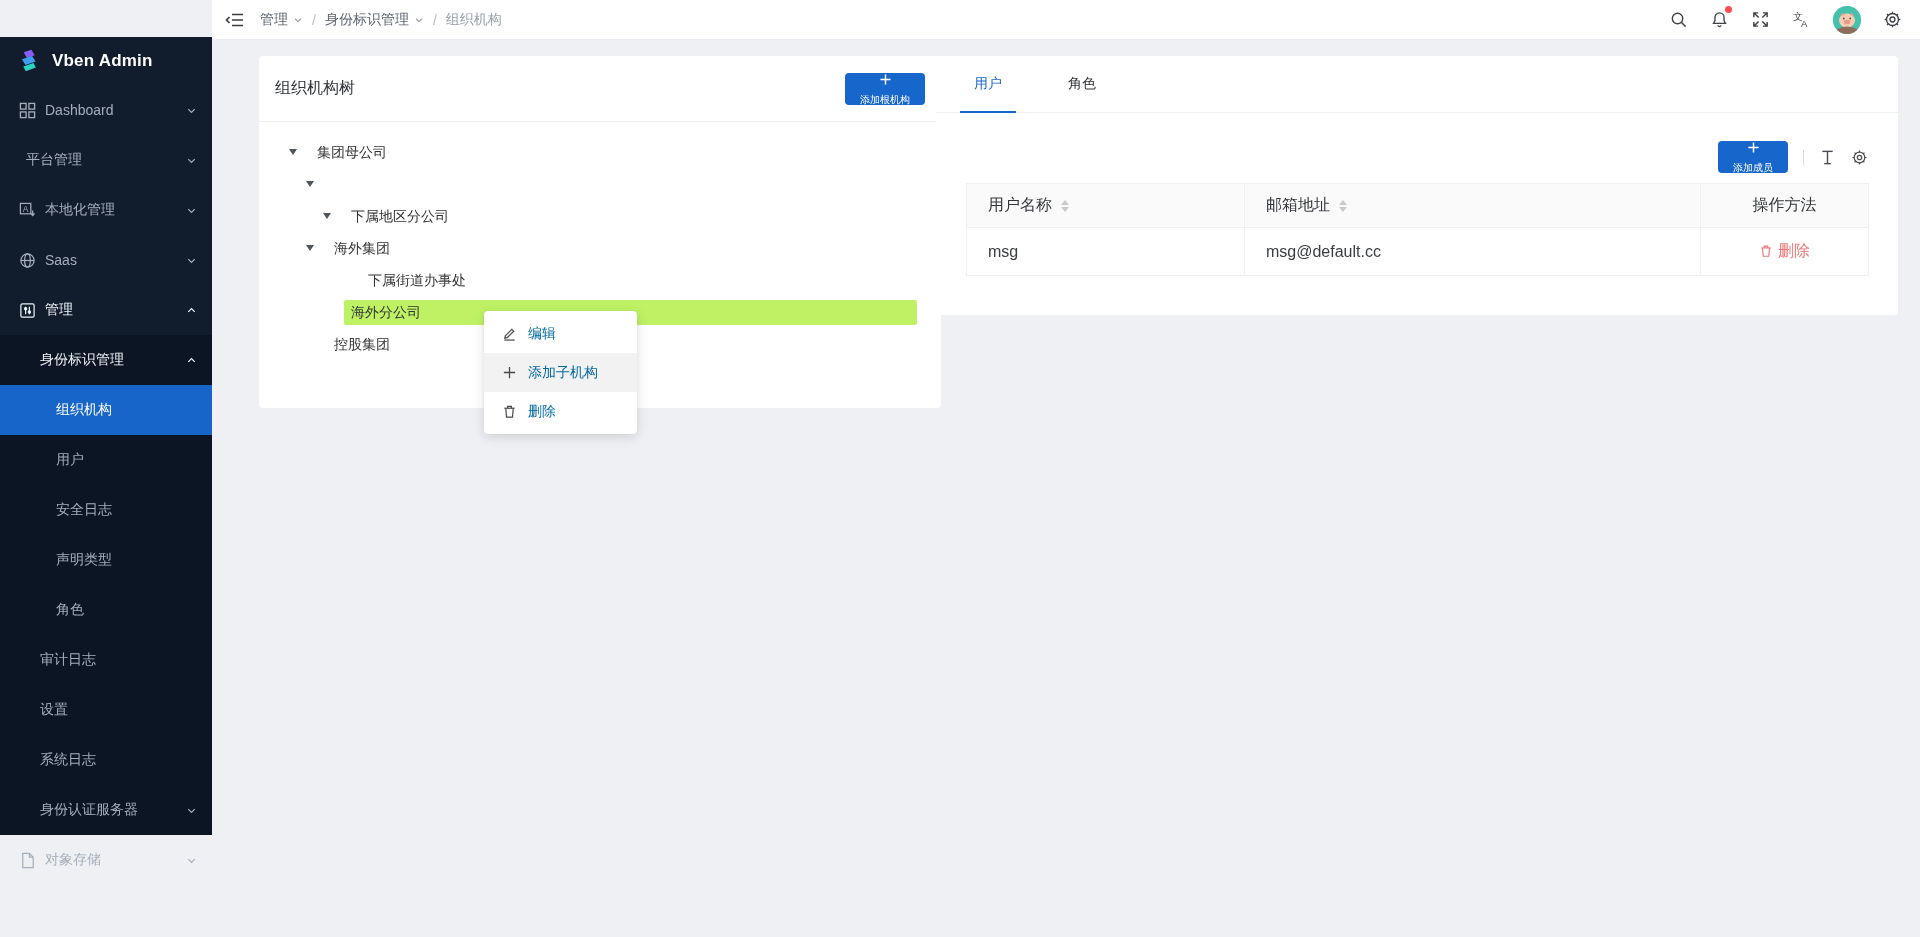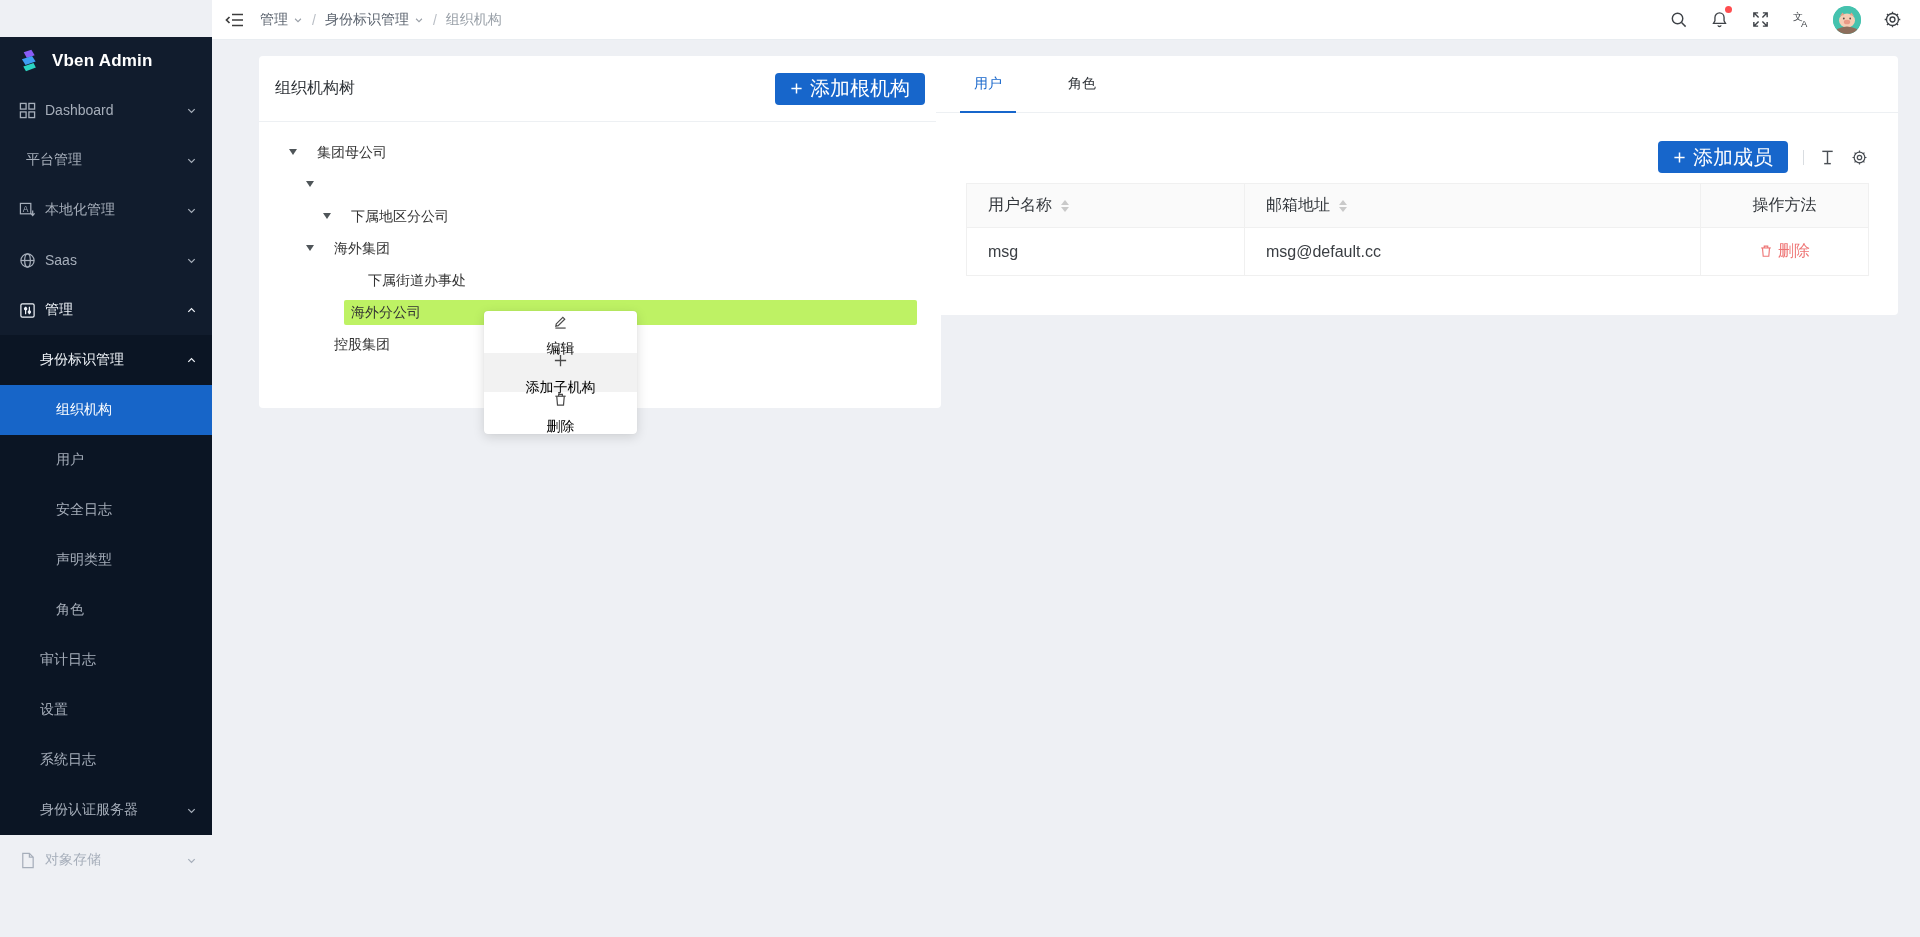--- a/index.html
+++ b/index.html
@@ -39,38 +39,38 @@
   .avatar { width:28px; height:28px; border-radius:50%; background:#45c2ae; overflow:hidden; cursor:pointer; }
 
   
   .card { position:fixed; background:#fff; border-radius:4px; z-index:5; }
   .card-left  { left:235px; top:56px; width:682px; height:352px;margin-left:24px; }
   .card-right { left:936px; top:56px; width:962px; height:259px; }
   .card-head { height:66px; display:flex; align-items:center; justify-content:space-between;
     padding:0 16px; border-bottom:1px solid #edf0f3; }
   .card-title { font-size:16px; font-weight:500; color:#2f3338; }
   .btn-primary { display:inline-flex; align-items:center; gap:7px; height:32px; padding:0 15px;
-    background:#1766cb; color:#fff; border:none; border-radius:4px; font-size:20px; cursor:pointer;
-    font-family:inherit; }
+    background:#1766cb; color:#fff; border:none; border-radius:4px; font-size:10px; cursor:pointer;
+    font-family:inherit;flex-direction:column; }
   .btn-primary .bi { width:13px; height:13px; }
 
   
   .tree { padding:14px 24px 0 30px; }
   .tree-row { height:32px; display:flex; align-items:center; cursor:pointer; }
   .t-caret { width:21px; flex:0 0 auto; display:flex; align-items:center; }
   .t-caret.open::before { content:""; border-left:4.5px solid transparent; border-right:4.5px solid transparent;
     border-top:6px solid #4f5559; }
   .node-title { flex:1; padding:2px 7px; line-height:21px; border-radius:2px; color:#333; }
   .tree-row.selected .node-title { background:#bef264; }
   .ind1 { margin-left:17px; } .ind2 { margin-left:34px; } .ind3 { margin-left:51px; }
 
   
   .ctx-menu { position:fixed; left:484px; top:311px; width:153px; background:#fff; border-radius:4px;
     box-shadow:0 3px 12px rgba(0,0,0,.14), 0 0 1px rgba(0,0,0,.12); padding:3px 0; z-index:40; }
-  .ctx-item { height:39px; display:flex; align-items:center; gap:11px; padding:0 18px; color:#000000; cursor:pointer;flex-direction:column; }
+  .ctx-item { height:39px; display:flex; align-items:center; gap:11px; padding:0 18px; color:#0369a1; cursor:pointer; }
   .ctx-item.hovered { background:#f2f2f2; }
   .ctx-item .ci { width:15px; height:15px; color:#4a4a4a; }
 
   
   .tabs { height:57px; display:flex; align-items:stretch; padding-left:24px; gap:38px; border-bottom:1px solid #edf0f3; }
   .tab { display:flex; align-items:center; padding:0 14px; position:relative; cursor:pointer; color:#2e3237; }
   .tab.active { color:#1766cb; }
   .tab.active::after { content:""; position:absolute; left:0; right:0; bottom:-1px; height:2px; background:#1766cb; }
   .toolbar { display:flex; justify-content:flex-end; align-items:center; gap:15px; padding:28px 30px 10px 0; }
   .toolbar-divider { width:1px; height:15px; background:#d9dde1; }

